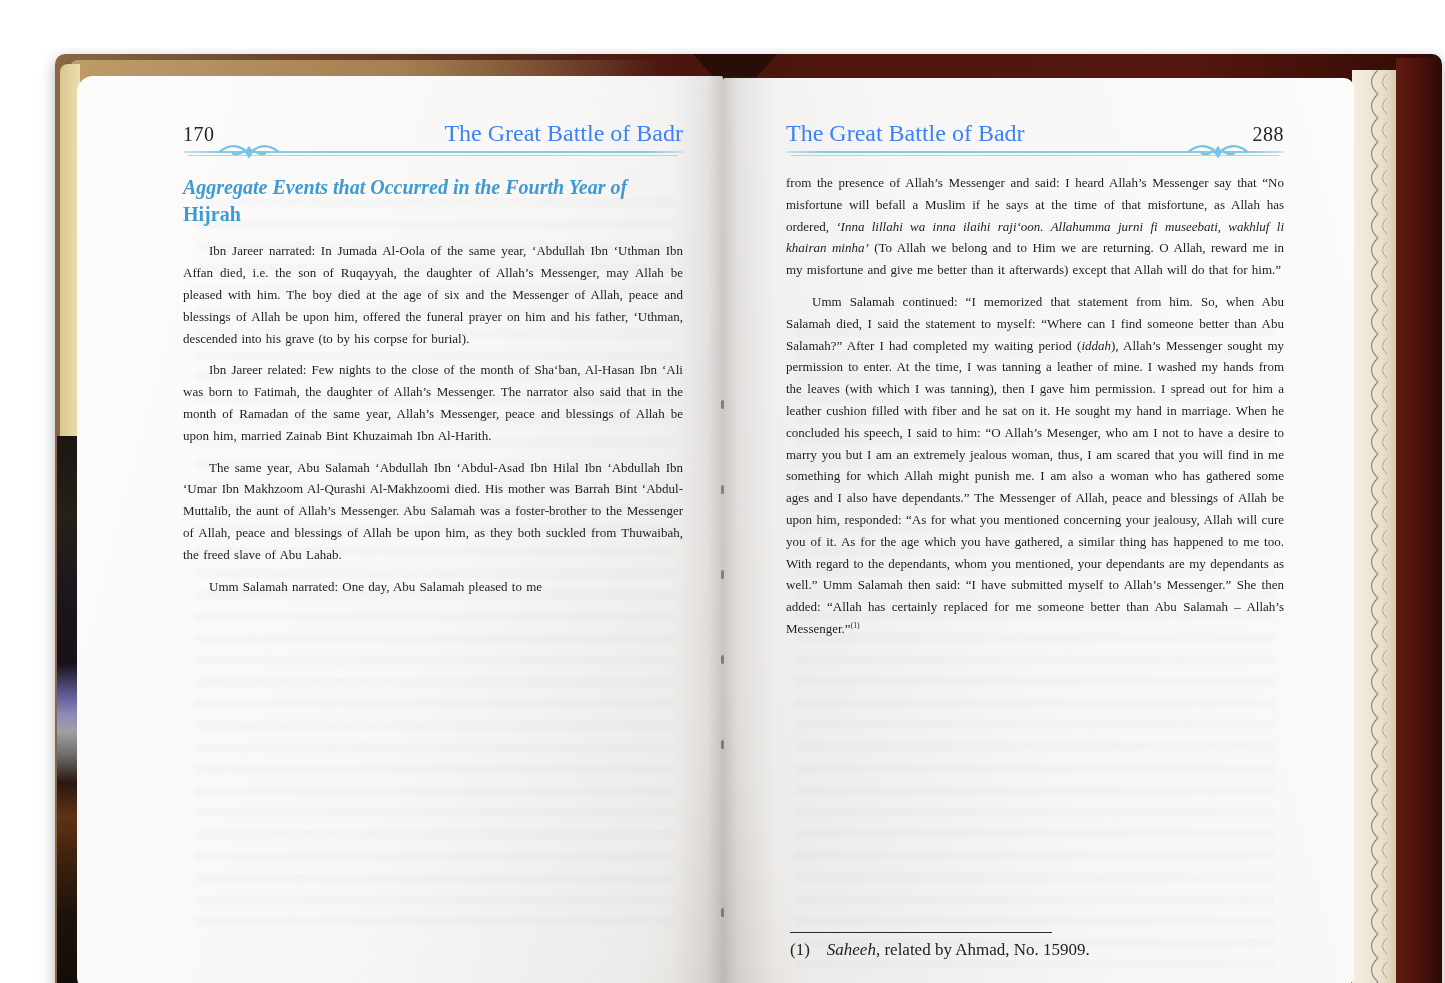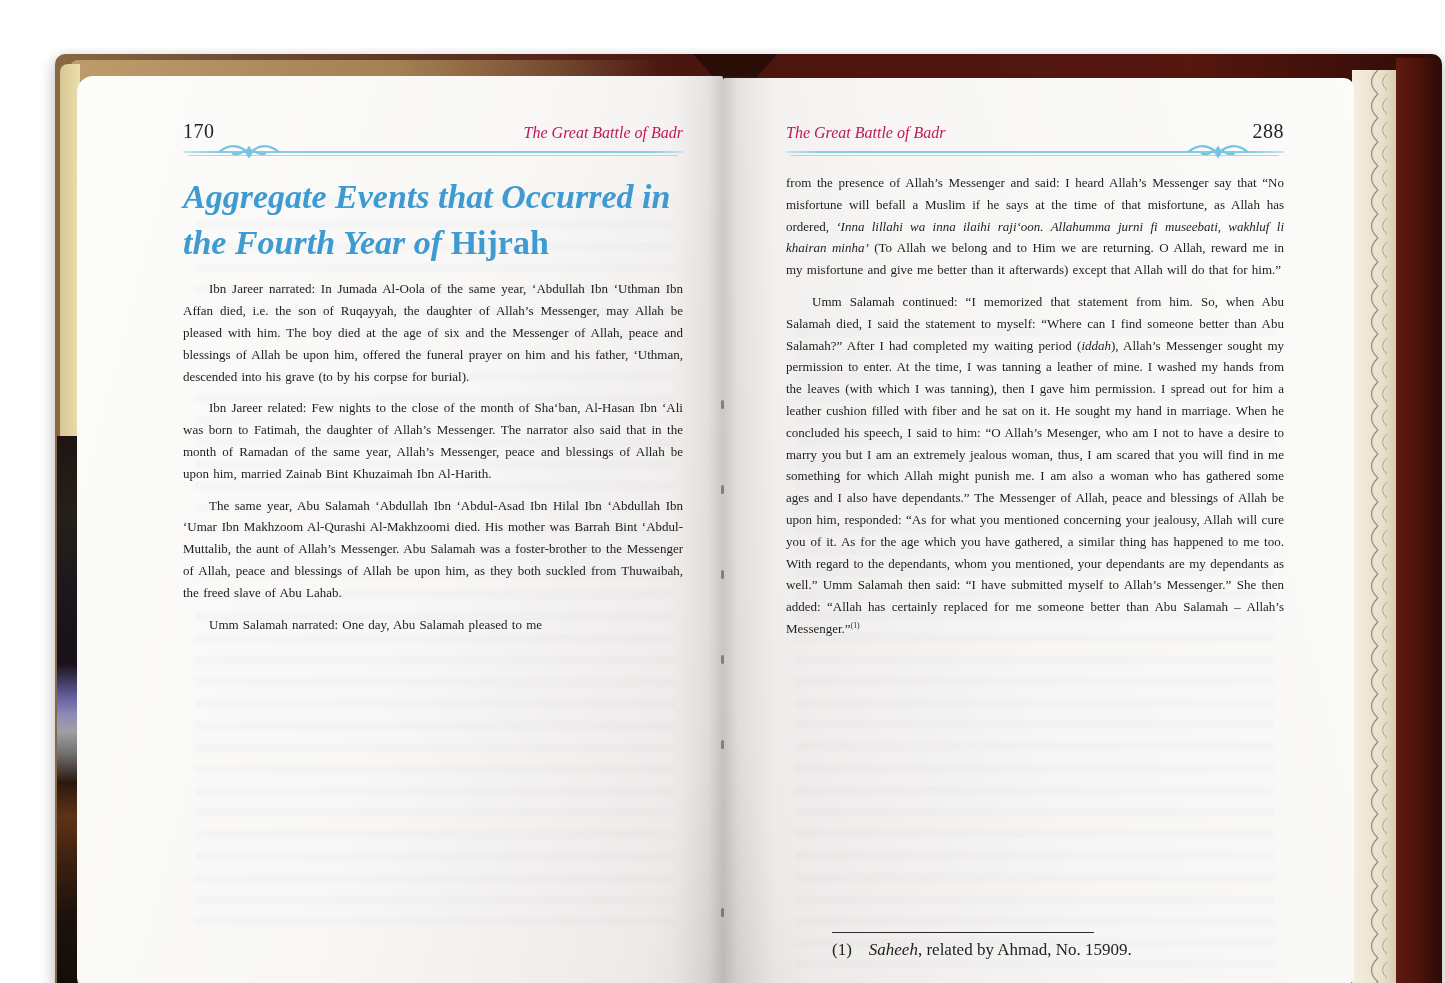--- a/index.html
+++ b/index.html
@@ -42,38 +42,38 @@
   .stitch{position:absolute;left:721px;width:3px;height:9px;background:#4a423c;border-radius:2px;opacity:.55;}
   .ghost{position:absolute;pointer-events:none;opacity:.5;filter:blur(1px);
     background:repeating-linear-gradient(to bottom,rgba(110,110,120,.05) 0 9px,rgba(0,0,0,0) 9px 21.8px);}
 
   
   .content{position:absolute;color:#1e1d1c;}
   .content-left{left:183px;top:72px;width:500px;}
   .content-right{left:786px;top:72px;width:498px;}
   .header-row{display:flex;justify-content:space-between;align-items:baseline;height:28px;}
   .page-num{font-size:20px;color:#232323;letter-spacing:.5px;}
-  .running-head{font-style:italic;font-size:16px;color:#be185d;}
+  .running-head{font-size:24px;color:#3b82f6;}
   .divider{position:relative;margin-top:3px;height:9px;}
   .divider .line1{position:absolute;top:0;left:0;right:0;height:2px;border-radius:2px;
     background:linear-gradient(to right,#c4e6f3,#85cae6 7%,#85cae6 93%,#c4e6f3);}
   .divider .line2{position:absolute;top:4px;left:5px;right:5px;height:1px;background:#a9d9ec;}
   .ornament{position:absolute;top:-9px;width:64px;height:18px;}
   .orn-left{left:34px;} .orn-right{right:34px;}
 
-  .heading{margin-top:14px;font-size:34px;font-weight:bold;color:#3d9bd1;line-height:1.36;}
+  .heading{margin-top:14px;font-size:20px;font-weight:bold;color:#3d9bd1;line-height:1.36;}
   .body{margin-top:12px;}
   p.para{font-size:13px;line-height:21.8px;text-align:justify;text-indent:26px;
     margin:0 0 10px 0;word-spacing:1px;}
   p.no-indent{text-indent:0;}
   .seg-i{font-style:italic;}
   .seg-b{font-weight:bold;}
   sup{font-size:.6em;vertical-align:super;line-height:0;}
 
-  .footnote-block{position:absolute;left:832px;top:884px;width:498px;}
+  .footnote-block{position:absolute;left:790px;top:884px;width:498px;}
   .fn-rule{width:262px;border-top:1.6px solid #2e2c2a;margin-bottom:7px;}
   .footnote{font-size:17px;color:#232220;}
 </style>
 </head>
 <body>
 
 <div class="scene">
 
   <div class="book-back"></div>
   <div class="top-tan"></div>

